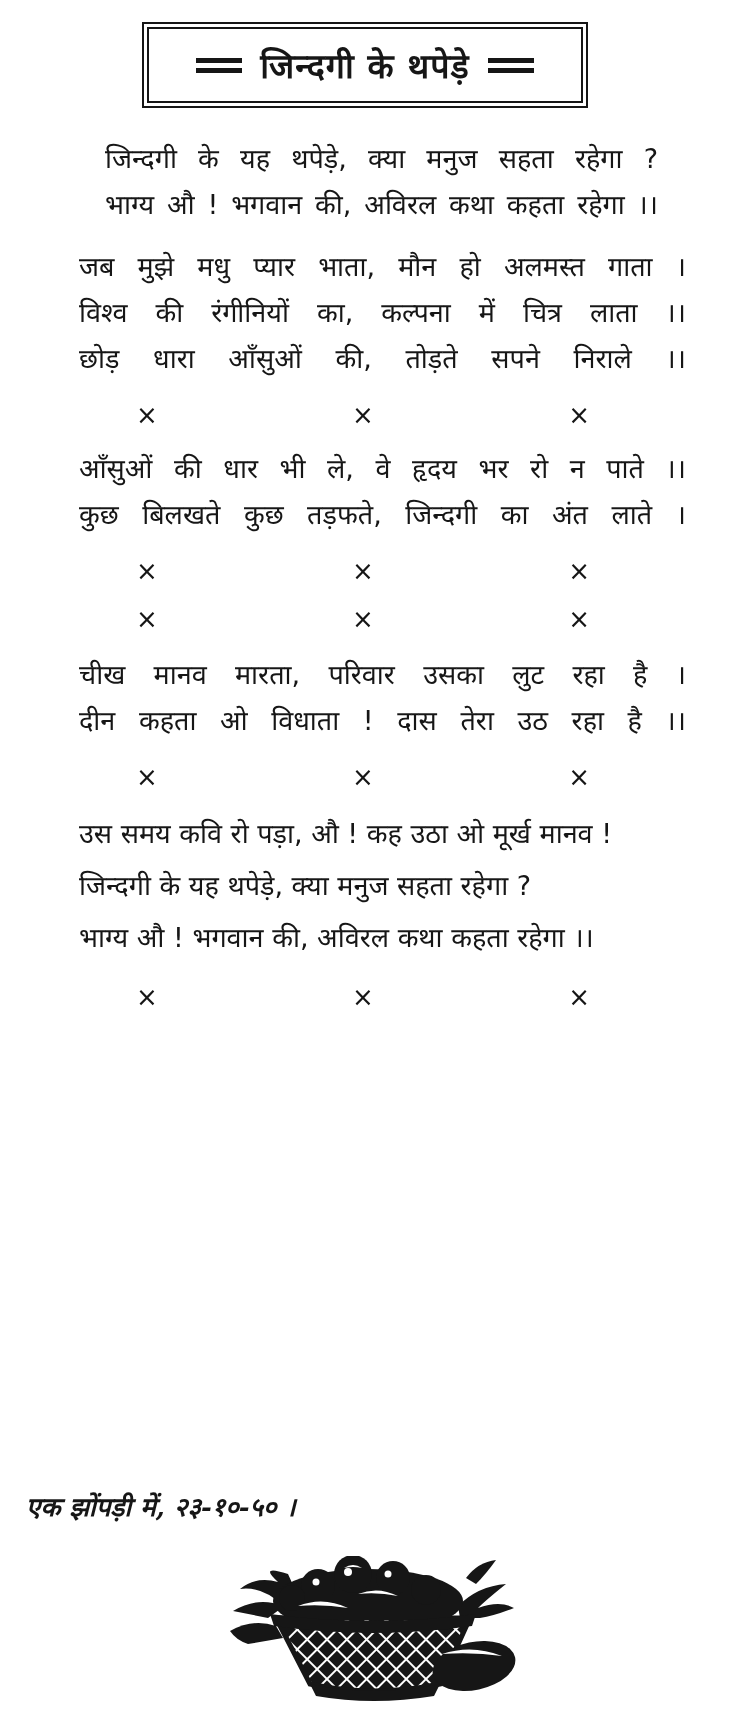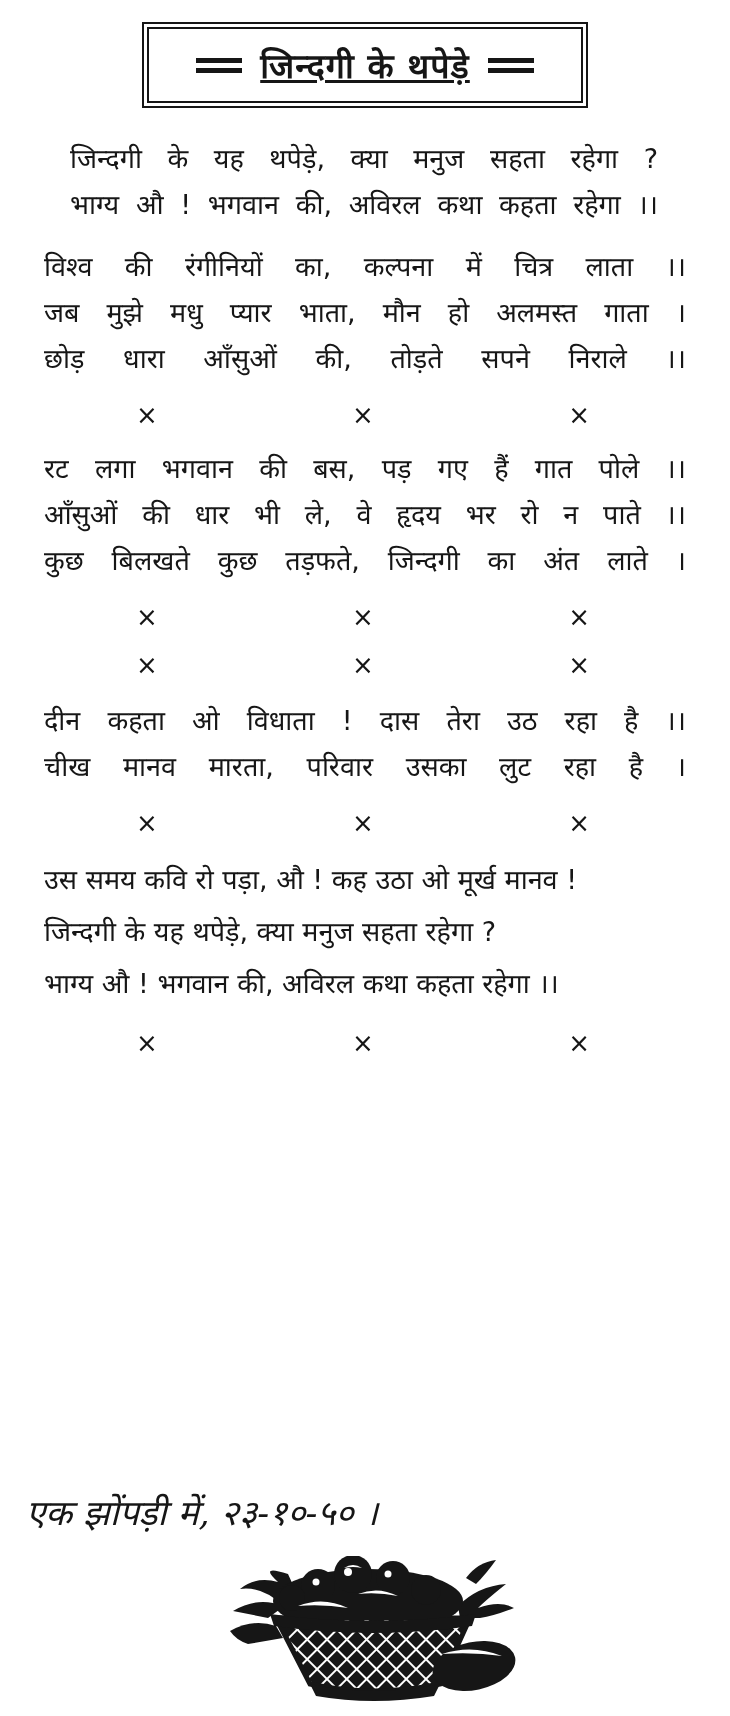--- a/index.html
+++ b/index.html
@@ -19,40 +19,39 @@
   
   .title-box {
     margin: 22px auto 4px auto;
     width: 432px;
     height: 72px;
     border: 7px double #161616;
     display: flex;
     align-items: center;
     justify-content: center;
     gap: 18px;
-    text-decoration: underline;
   }
   .title-text {
     font-size: 34px;
     font-weight: bold;
     letter-spacing: 1px;
     white-space: nowrap;
   }
   .dbl-rule {
     width: 46px;
     height: 15px;
     border-top: 5px solid #161616;
     border-bottom: 5px solid #161616;
     box-sizing: border-box;
   }
   
   .poem {
     margin: 28px 44px 0 44px;
   }
-  .stanza { margin-bottom: 16px; }
+  .stanza { margin-bottom: 16px; margin-left: 35px; }
   .stanza.indent { padding: 0 28px 0 26px; }
   .poem-line {
     font-size: 27px;
     line-height: 46px;
     white-space: normal;
   }
   .stanza.justified .poem-line {
     text-align: justify;
     text-align-last: justify;
   }
@@ -70,23 +69,24 @@
   .separator-x {
     font-size: 26px;
     line-height: 34px;
     color: #161616;
   }
   
   .footer-note {
     position: absolute;
     left: 26px;
     top: 1488px;
-    font-size: 35px;
+    font-size: 26px;
     font-style: italic;
     font-family: "DejaVu Serif", "Liberation Serif", serif;
+    font-weight: bold;
   }
   
   .basket-wrap {
     position: absolute;
     left: 228px;
     top: 1556px;
     width: 290px;
     height: 152px;
   }
   .basket-wrap svg { display: block; width: 100%; height: 100%; }
@@ -101,49 +101,48 @@
     <span class="title-text">जिन्दगी के थपेड़े</span>
     <span class="dbl-rule"></span>
   </div>
 
   <div class="poem" id="poem">
       <div class="stanza justified indent">
         <div class="poem-line">जिन्दगी के यह थपेड़े, क्या मनुज सहता रहेगा ?</div>
         <div class="poem-line">भाग्य औ ! भगवान की, अविरल कथा कहता रहेगा ।।</div>
       </div>
       <div class="stanza justified">
+        <div class="poem-line">जब मुझे मधु प्यार भाता, मौन हो अलमस्त गाता ।</div>
         <div class="poem-line">विश्व की रंगीनियों का, कल्पना में चित्र लाता ।।</div>
-        <div class="poem-line">जब मुझे मधु प्यार भाता, मौन हो अलमस्त गाता ।</div>
         <div class="poem-line">छोड़ धारा आँसुओं की, तोड़ते सपने निराले ।।</div>
       </div>
       <div class="separator-row">
         <span class="separator-x">×</span>
         <span class="separator-x">×</span>
         <span class="separator-x">×</span>
       </div>
       <div class="stanza justified">
-        <div class="poem-line">रट लगा भगवान की बस, पड़ गए हैं गात पोले ।।</div>
         <div class="poem-line">आँसुओं की धार भी ले, वे हृदय भर रो न पाते ।।</div>
         <div class="poem-line">कुछ बिलखते कुछ तड़फते, जिन्दगी का अंत लाते ।</div>
       </div>
       <div class="separator-row">
         <span class="separator-x">×</span>
         <span class="separator-x">×</span>
         <span class="separator-x">×</span>
       </div>
       <div class="separator-row">
         <span class="separator-x">×</span>
         <span class="separator-x">×</span>
         <span class="separator-x">×</span>
       </div>
       <div class="stanza justified">
       </div>
       <div class="stanza justified">
+        <div class="poem-line">चीख मानव मारता, परिवार उसका लुट रहा है ।</div>
         <div class="poem-line">दीन कहता ओ विधाता ! दास तेरा उठ रहा है ।।</div>
-        <div class="poem-line">चीख मानव मारता, परिवार उसका लुट रहा है ।</div>
       </div>
       <div class="separator-row">
         <span class="separator-x">×</span>
         <span class="separator-x">×</span>
         <span class="separator-x">×</span>
       </div>
       <div class="stanza ragged">
         <div class="poem-line">उस समय कवि रो पड़ा, औ ! कह उठा ओ मूर्ख मानव !</div>
         <div class="poem-line">जिन्दगी के यह थपेड़े, क्या मनुज सहता रहेगा ?</div>
         <div class="poem-line">भाग्य औ ! भगवान की, अविरल कथा कहता रहेगा ।।</div>

